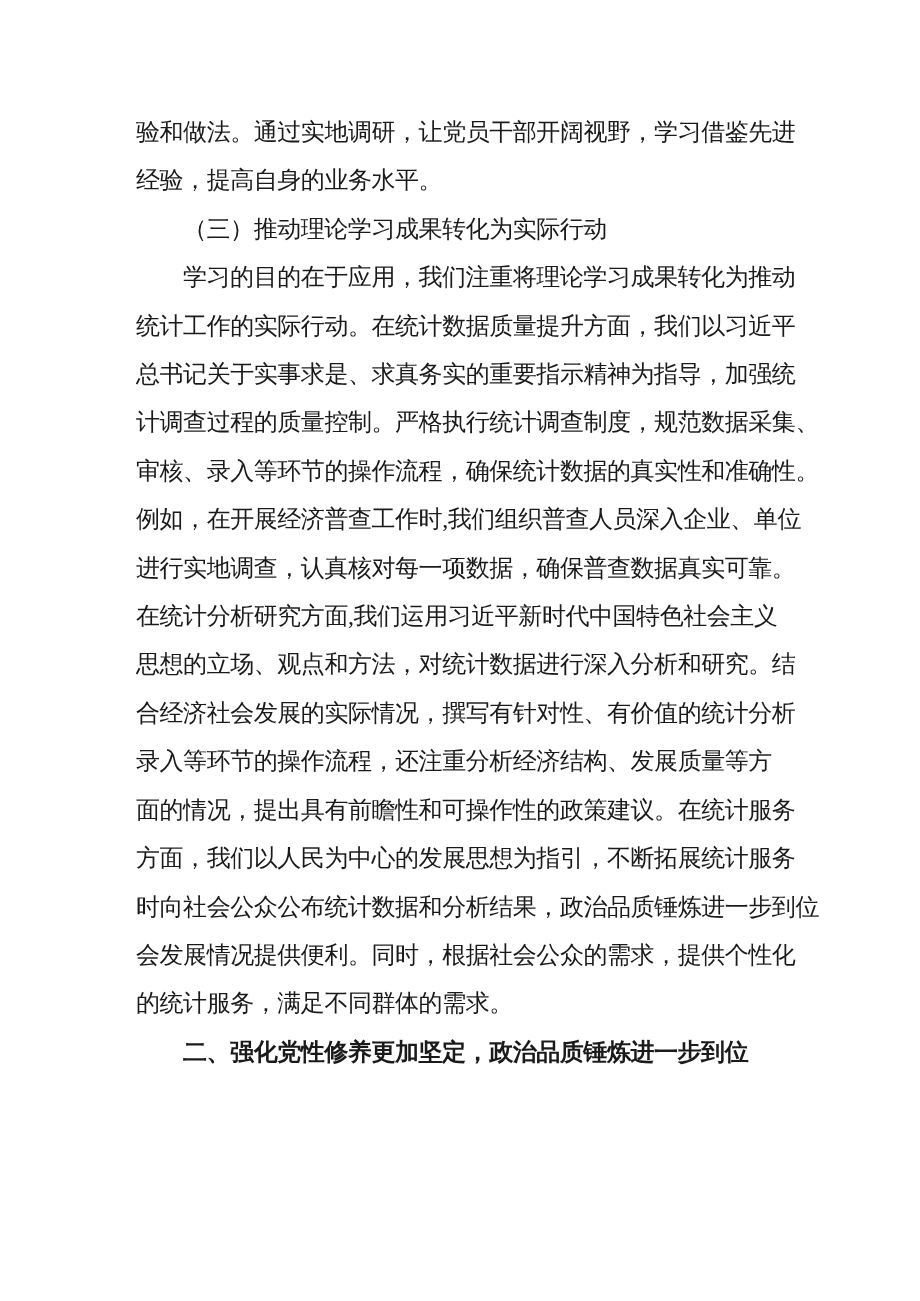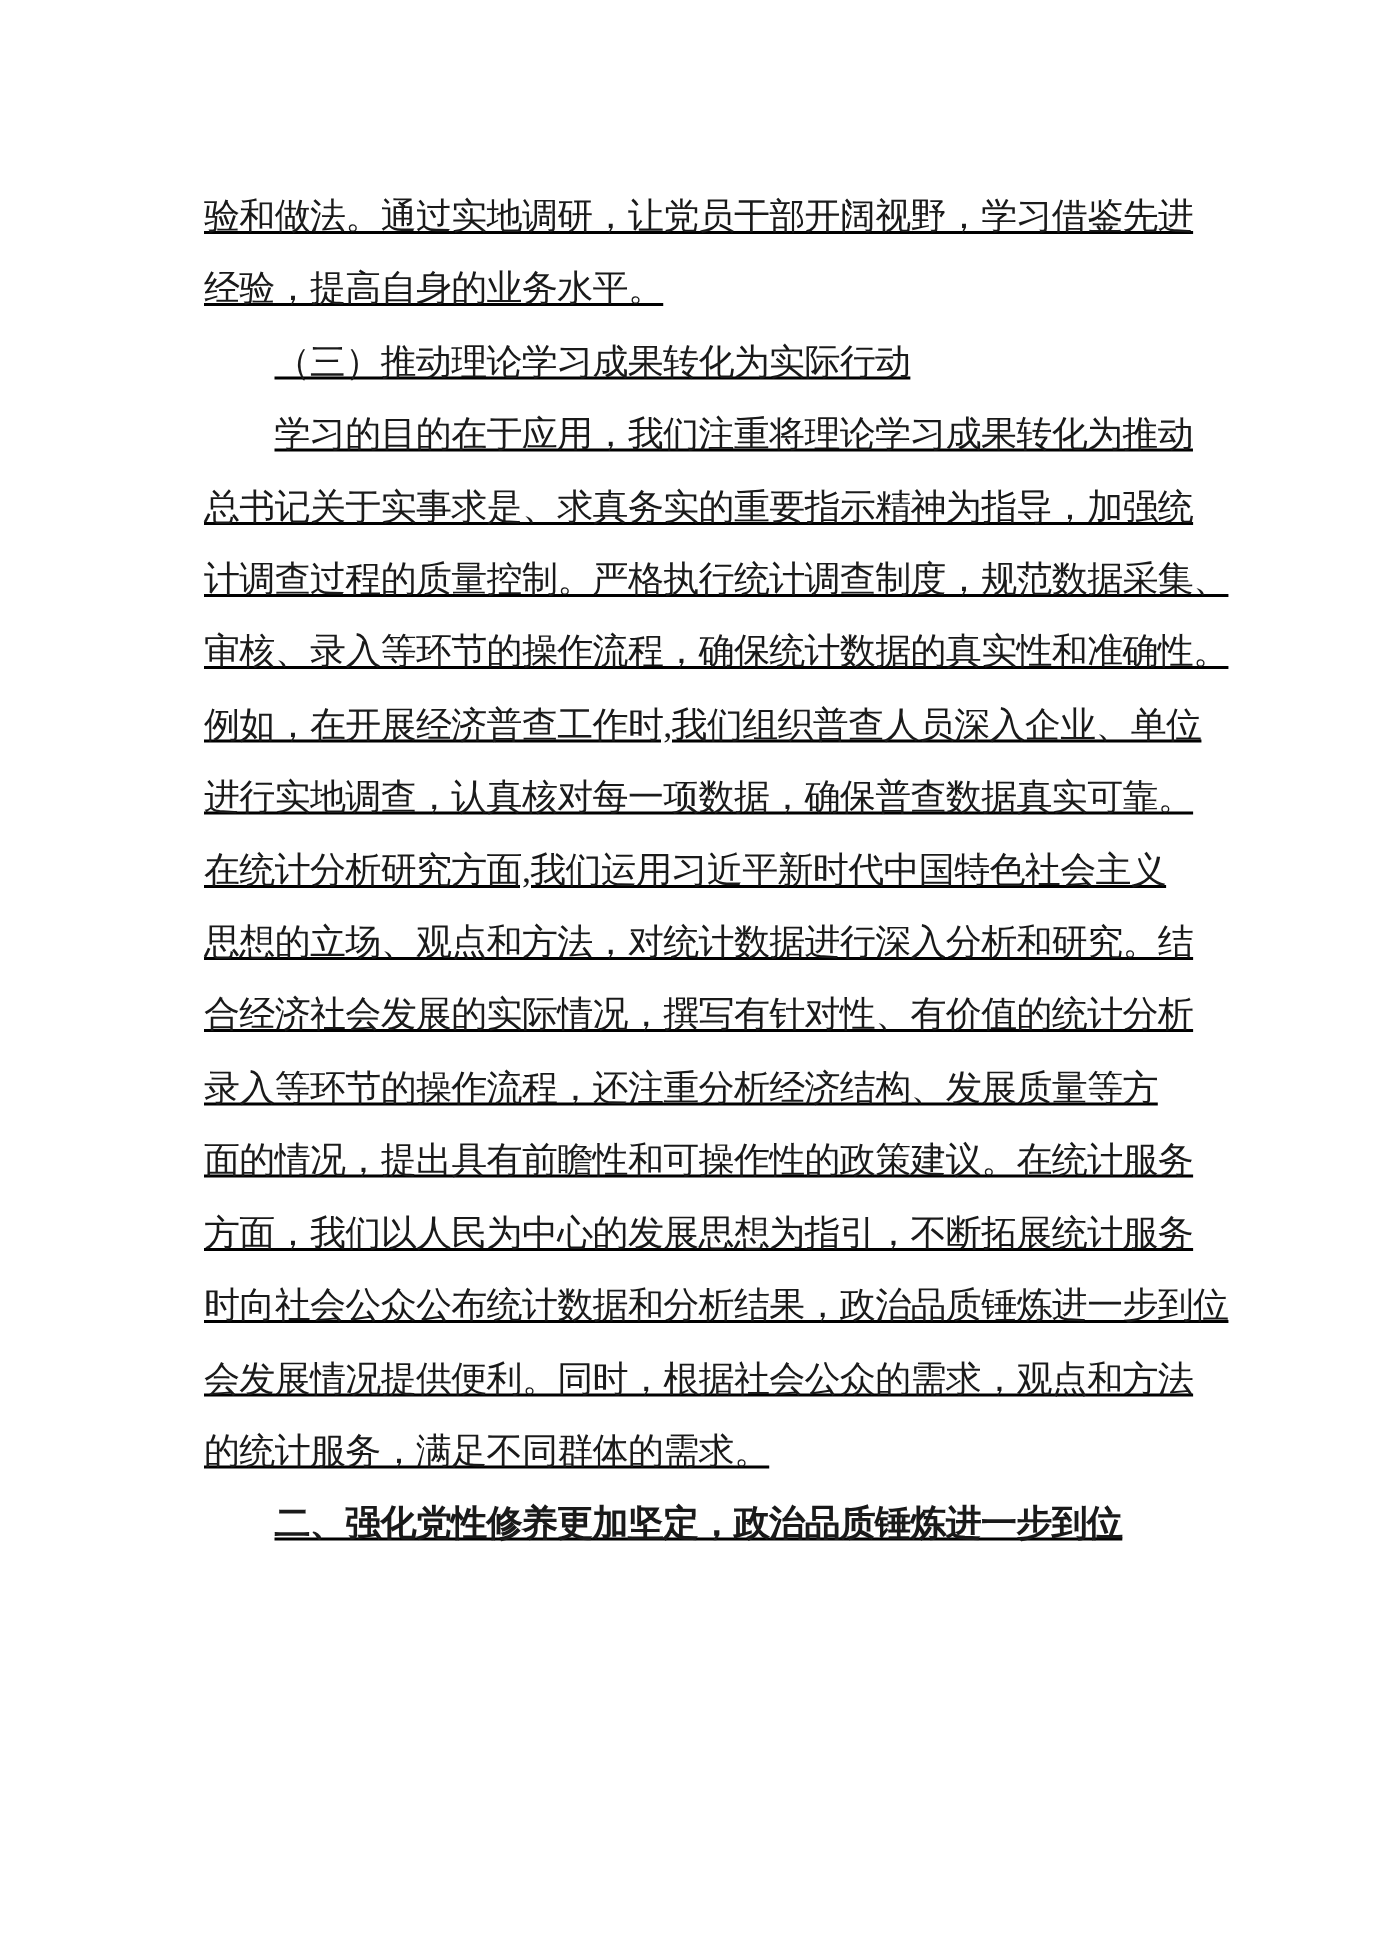--- a/index.html
+++ b/index.html
@@ -14,23 +14,22 @@
     position: relative;
   }
   .doc-page {
     position: absolute;
     inset: 0;
     background: #ffffff;
   }
   .doc-body {
     position: absolute;
     left: 136px;
-    top: 121px;
+    top: 108px;
     width: 668px;
-    text-decoration: underline;
   }
   .line {
     font-family: "Liberation Serif", "DejaVu Serif", serif;
     font-size: 24px;
     line-height: 48.4px;
     letter-spacing: -0.45px;
     color: #1a1a1a;
     white-space: nowrap;
   }
   .line.indent {
@@ -45,29 +44,30 @@
 </style>
 </head>
 <body>
 
 <main class="doc-page">
   <section class="doc-body">
       <div class="line">验和做法。通过实地调研，让党员干部开阔视野，学习借鉴先进</div>
       <div class="line">经验，提高自身的业务水平。</div>
       <div class="line indent subsection-heading">（三）推动理论学习成果转化为实际行动</div>
       <div class="line indent">学习的目的在于应用，我们注重将理论学习成果转化为推动</div>
+      <div class="line">统计工作的实际行动。在统计数据质量提升方面，我们以习近平</div>
       <div class="line">总书记关于实事求是、求真务实的重要指示精神为指导，加强统</div>
       <div class="line">计调查过程的质量控制。严格执行统计调查制度，规范数据采集、</div>
       <div class="line">审核、录入等环节的操作流程，确保统计数据的真实性和准确性。</div>
       <div class="line">例如，在开展经济普查工作时,我们组织普查人员深入企业、单位</div>
       <div class="line">进行实地调查，认真核对每一项数据，确保普查数据真实可靠。</div>
       <div class="line">在统计分析研究方面,我们运用习近平新时代中国特色社会主义</div>
       <div class="line">思想的立场、观点和方法，对统计数据进行深入分析和研究。结</div>
       <div class="line">合经济社会发展的实际情况，撰写有针对性、有价值的统计分析</div>
       <div class="line">录入等环节的操作流程，还注重分析经济结构、发展质量等方</div>
       <div class="line">面的情况，提出具有前瞻性和可操作性的政策建议。在统计服务</div>
       <div class="line">方面，我们以人民为中心的发展思想为指引，不断拓展统计服务</div>
       <div class="line">时向社会公众公布统计数据和分析结果，政治品质锤炼进一步到位</div>
-      <div class="line">会发展情况提供便利。同时，根据社会公众的需求，观点和方法</div>
+      <div class="line">会发展情况提供便利。同时，根据社会公众的需求，提供个性化</div>
       <div class="line">的统计服务，满足不同群体的需求。</div>
       <div class="line indent section-heading">二、强化党性修养更加坚定，政治品质锤炼进一步到位</div>
     </section>
 </main>
 
 </body></html>

